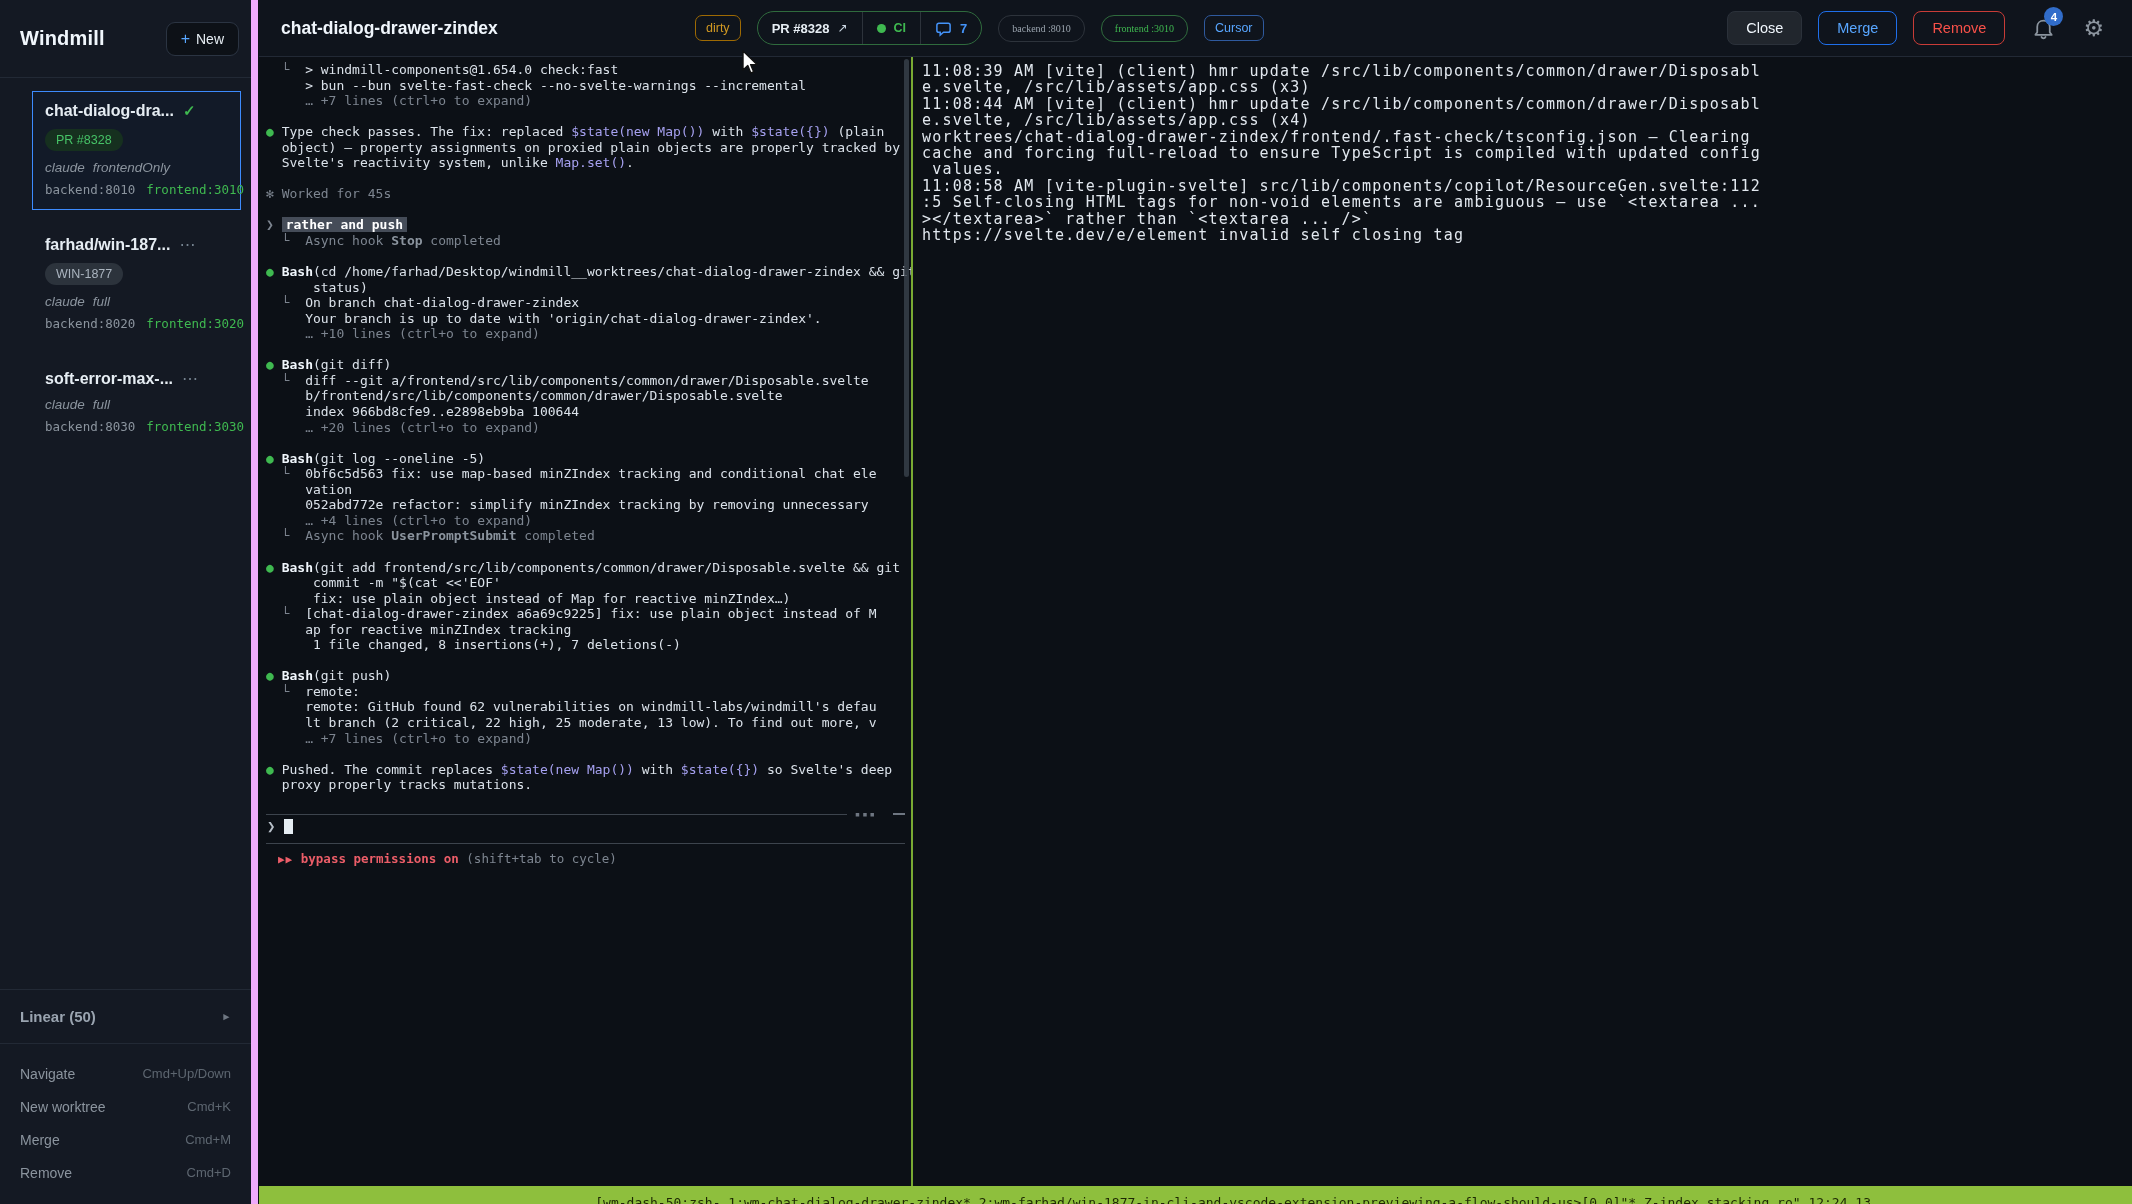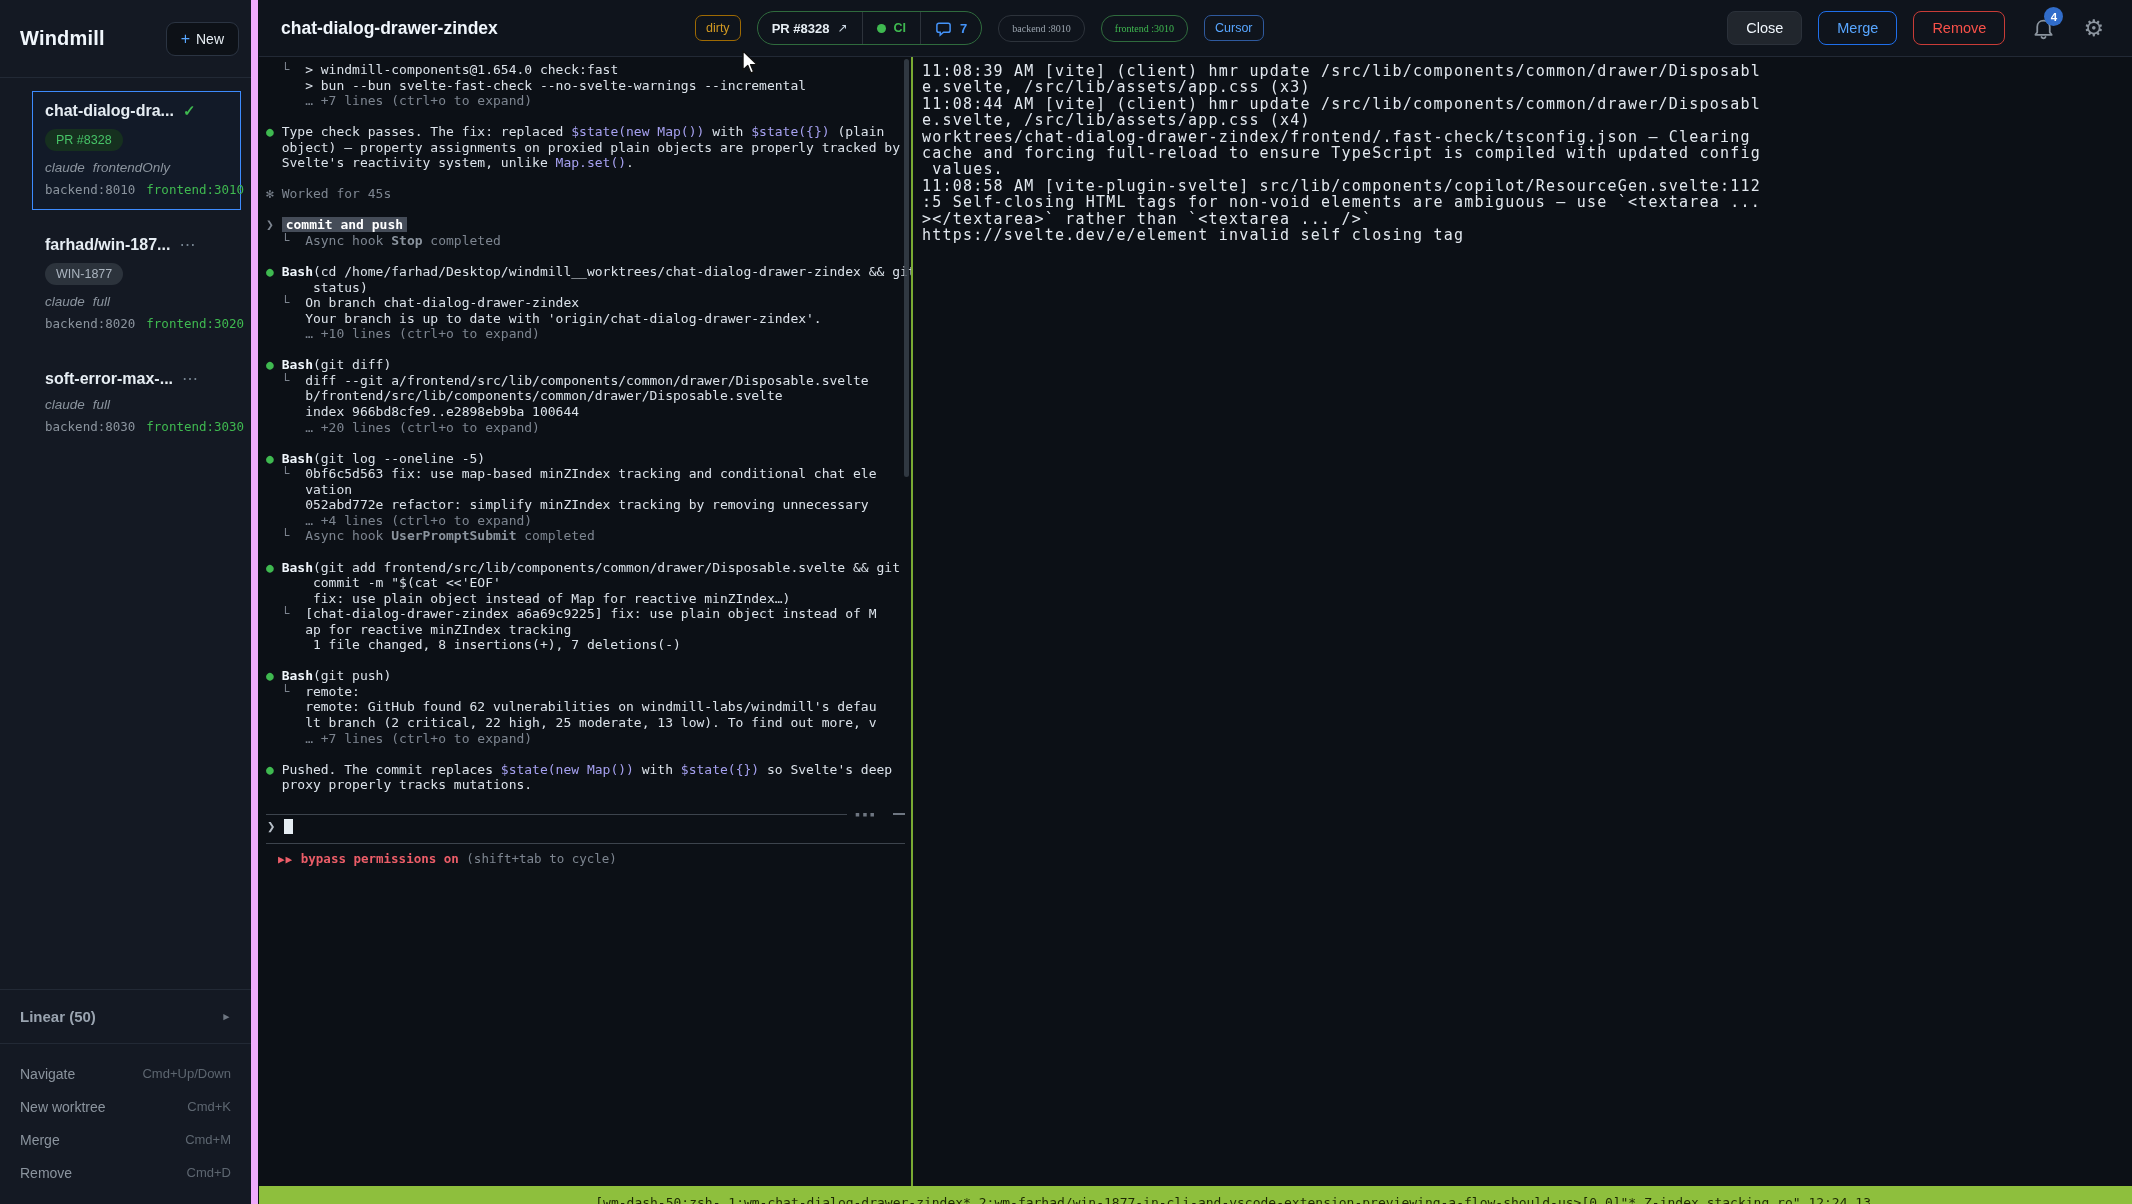--- a/index.html
+++ b/index.html
@@ -224,21 +224,21 @@
       <div class="tl"><span class="sg-d">  └  </span><span class="sg-t">&gt; windmill-components@1.654.0 check:fast</span></div>
       <div class="tl"><span class="sg-t">     &gt; bun --bun svelte-fast-check --no-svelte-warnings --incremental</span></div>
       <div class="tl"><span class="sg-d">     … +7 lines (ctrl+o to expand)</span></div>
       <div class="tl">&nbsp;</div>
       <div class="tl"><span class="sg-g">●</span><span class="sg-t"> Type check passes. The fix: replaced </span><span class="sg-p">$state(new Map())</span><span class="sg-t"> with </span><span class="sg-p">$state({})</span><span class="sg-t"> (plain</span></div>
       <div class="tl"><span class="sg-t">  object) — property assignments on proxied plain objects are properly tracked by</span></div>
       <div class="tl"><span class="sg-t">  Svelte's reactivity system, unlike </span><span class="sg-p">Map.set()</span><span class="sg-t">.</span></div>
       <div class="tl">&nbsp;</div>
       <div class="tl"><span class="sg-d">✻ Worked for 45s</span></div>
       <div class="tl">&nbsp;</div>
-      <div class="tl"><span class="sg-d">❯ </span><span class="sg-hl">commit and push</span></div>
+      <div class="tl"><span class="sg-d">❯ </span><span class="sg-hl">rather and push</span></div>
       <div class="tl"><span class="sg-d">  └  Async hook </span><span class="sg-db">Stop</span><span class="sg-d"> completed</span></div>
       <div class="tl">&nbsp;</div>
       <div class="tl"><span class="sg-g">●</span><span class="sg-t"> </span><span class="sg-b">Bash</span><span class="sg-t">(cd /home/farhad/Desktop/windmill__worktrees/chat-dialog-drawer-zindex &amp;&amp; git</span></div>
       <div class="tl"><span class="sg-t">      status)</span></div>
       <div class="tl"><span class="sg-d">  └  </span><span class="sg-t">On branch chat-dialog-drawer-zindex</span></div>
       <div class="tl"><span class="sg-t">     Your branch is up to date with 'origin/chat-dialog-drawer-zindex'.</span></div>
       <div class="tl"><span class="sg-d">     … +10 lines (ctrl+o to expand)</span></div>
       <div class="tl">&nbsp;</div>
       <div class="tl"><span class="sg-g">●</span><span class="sg-t"> </span><span class="sg-b">Bash</span><span class="sg-t">(git diff)</span></div>
       <div class="tl"><span class="sg-d">  └  </span><span class="sg-t">diff --git a/frontend/src/lib/components/common/drawer/Disposable.svelte</span></div>

